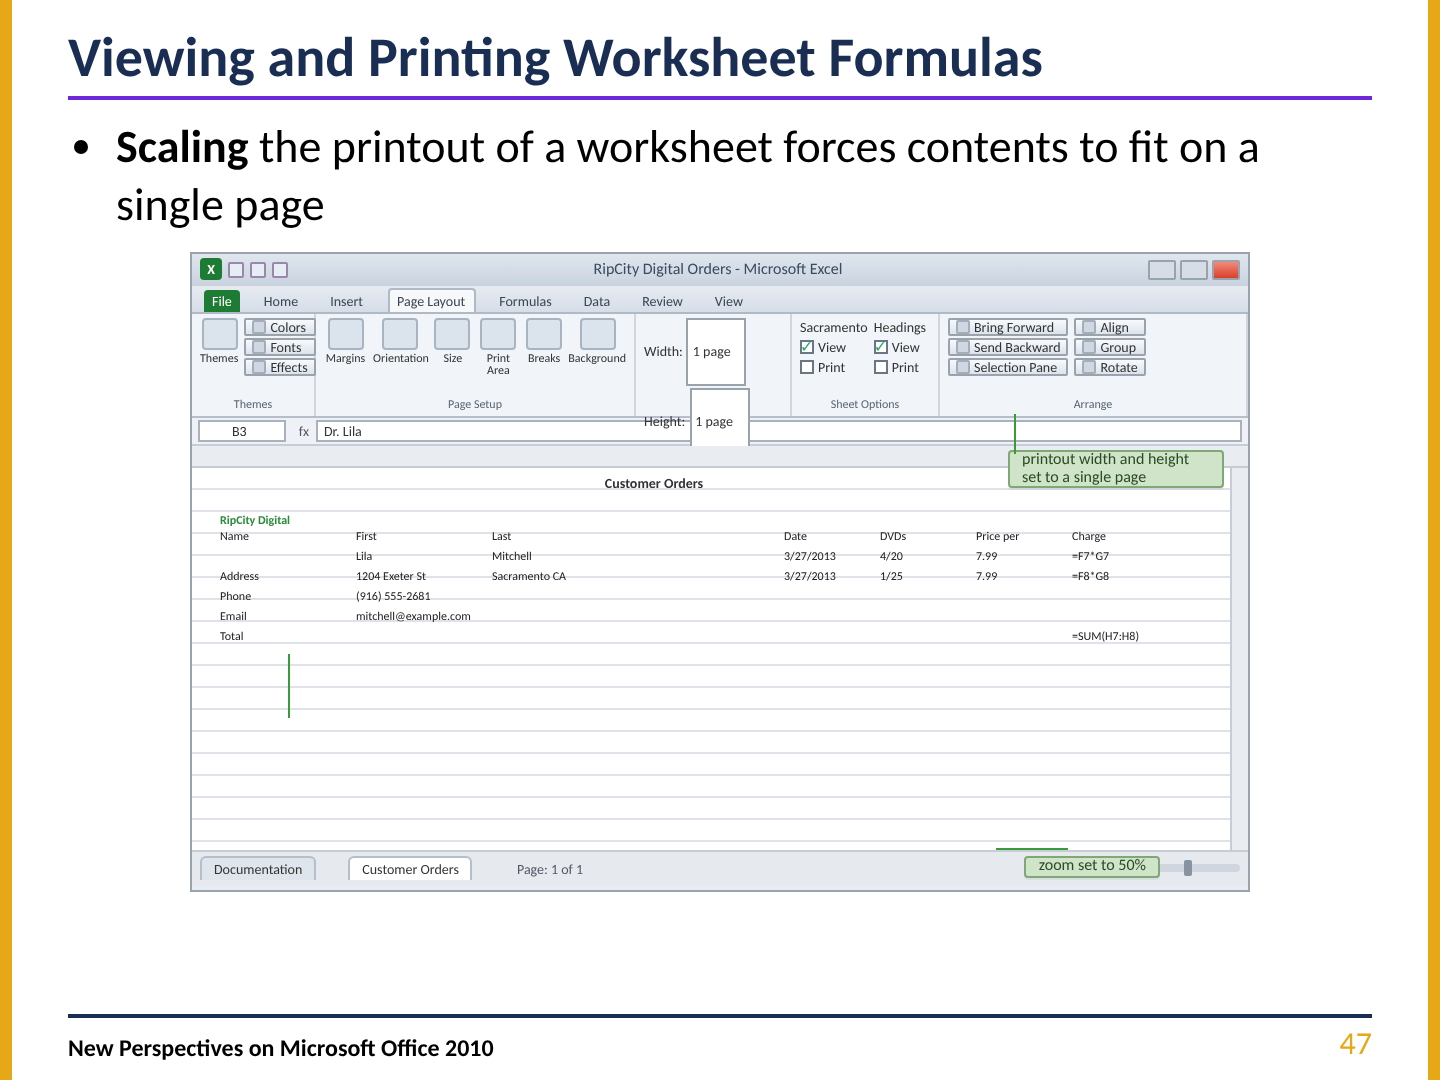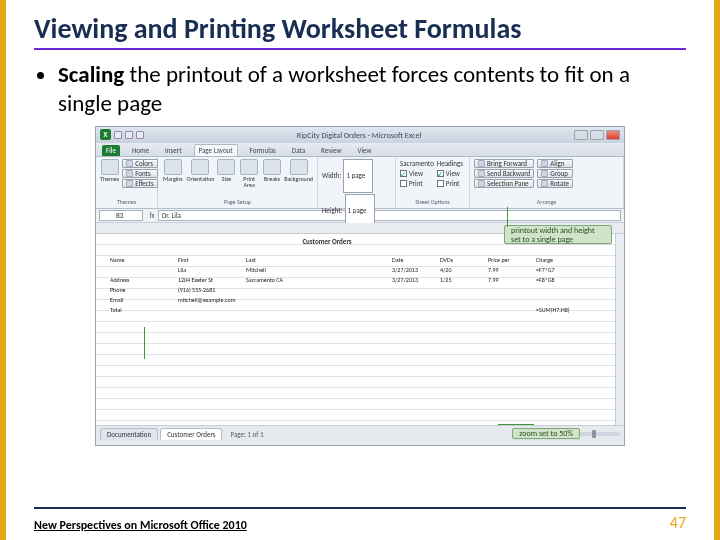--- a/index.html
+++ b/index.html
@@ -69,38 +69,38 @@
   .fx { width:12px; text-align:center; color:#556; }
   .fxfield { flex:1; height:11px; background:#fff; border:1px solid #a8b1bd; margin-right:3px; padding:0 3px; display:flex; align-items:center; font-size:7px; }
   
   .sheet { position:relative; flex:1; background:#fff; overflow:hidden; }
   .sheetinner { position:absolute; inset:0; }
   .colhdr { height:11px; background:#e9edf1; border-bottom:1px solid #c7cdd6; }
   .grid { position:absolute; top:11px; left:0; right:9px; bottom:18px; background:
     repeating-linear-gradient(to bottom, transparent 0, transparent 10px, #dfe3e9 10px, #dfe3e9 11px);
   }
   .vsb { position:absolute; top:11px; right:0; width:9px; bottom:18px; background:#e9edf1; border-left:1px solid #c7cdd6; }
-  .sheet-tabs { position:absolute; left:0; right:0; bottom:0; height:18px; background:#e6eaef; border-top:1px solid #c7cdd6; display:flex; align-items:center; padding:0 4px; gap:2px; }
+  .sheet-tabs { position:absolute; left:0; right:0; bottom:0; height:18px; background:#e6eaef; border-top:1px solid #c7cdd6; display:flex; align-items:center; padding:0 4px; gap:16px; }
   .stab { background:#fff; border:1px solid #b6bfc9; border-bottom:none; padding:1px 6px; font-size:7px; border-radius:3px 3px 0 0; }
   .stab.inactive { background:#dfe5ec; }
   .status { margin-left:auto; display:flex; align-items:center; gap:4px; }
   .zoomlbl { font-size:7px; }
   .zoomslider { width:46px; height:4px; background:#cfd6df; border-radius:2px; position:relative; }
   .zoomslider::after { content:""; position:absolute; left:40%; top:-2px; width:4px; height:8px; background:#8893a1; border-radius:1px; }
   
   .doc { position:absolute; top:14px; left:14px; right:80px; height:160px; font-size:6px; color:#222; }
   .doc .h { font-size:7px; font-weight:700; margin-bottom:10px; text-align:center; color:#333; }
   .doc .sec { color:#2a8a3a; font-weight:700; }
   .kv { display:grid; grid-template-columns: 60px 60px 80px 50px 40px 40px 40px 40px; gap:2px 8px; }
   .kv div { white-space:nowrap; overflow:hidden; }
   
   .callout { position:absolute; background:#cfe4c9; border:1px solid #7fa877; color:#2a4b23; padding:0 6px; font-size:8px; line-height:1.1; border-radius:2px; box-shadow:0 1px 0 rgba(0,0,0,.05); }
   .lead { position:absolute; background:#3a9a3a; }
   .footer { position:absolute; left:28px; right:28px; bottom:8px; display:flex; justify-content:space-between; align-items:flex-end; border-top:2px solid #1a2d52; padding-top:4px; }
-  .footer .src { font-size:12px; font-weight:700; color:#000;text-decoration:underline; }
+  .footer .src { font-size:12px; font-weight:700; color:#000; }
   .footer .pg { font-size:16px; color:#e6a817; font-weight:400; }
 </style>
 </head>
 <body>
 
 <div class="slide">
 
   <div class="title">Viewing and Printing Worksheet Formulas</div>
 
   <ul class="bullets">
@@ -281,20 +281,21 @@
       </div>
 
       <div class="sheet" style="height:220px">
         <div class="sheetinner">
           <div class="colhdr"></div>
           <div class="grid"></div>
           <div class="vsb"></div>
 
           <div class="doc">
             <div class="h">Customer Orders</div>
+            <div class="sec">RipCity Digital</div>
             <div class="kv">
               <div>Name</div>
                 <div>First</div>
                 <div>Last</div>
                 <div></div>
                 <div>Date</div>
                 <div>DVDs</div>
                 <div>Price per</div>
                 <div>Charge</div>
               <div></div>

